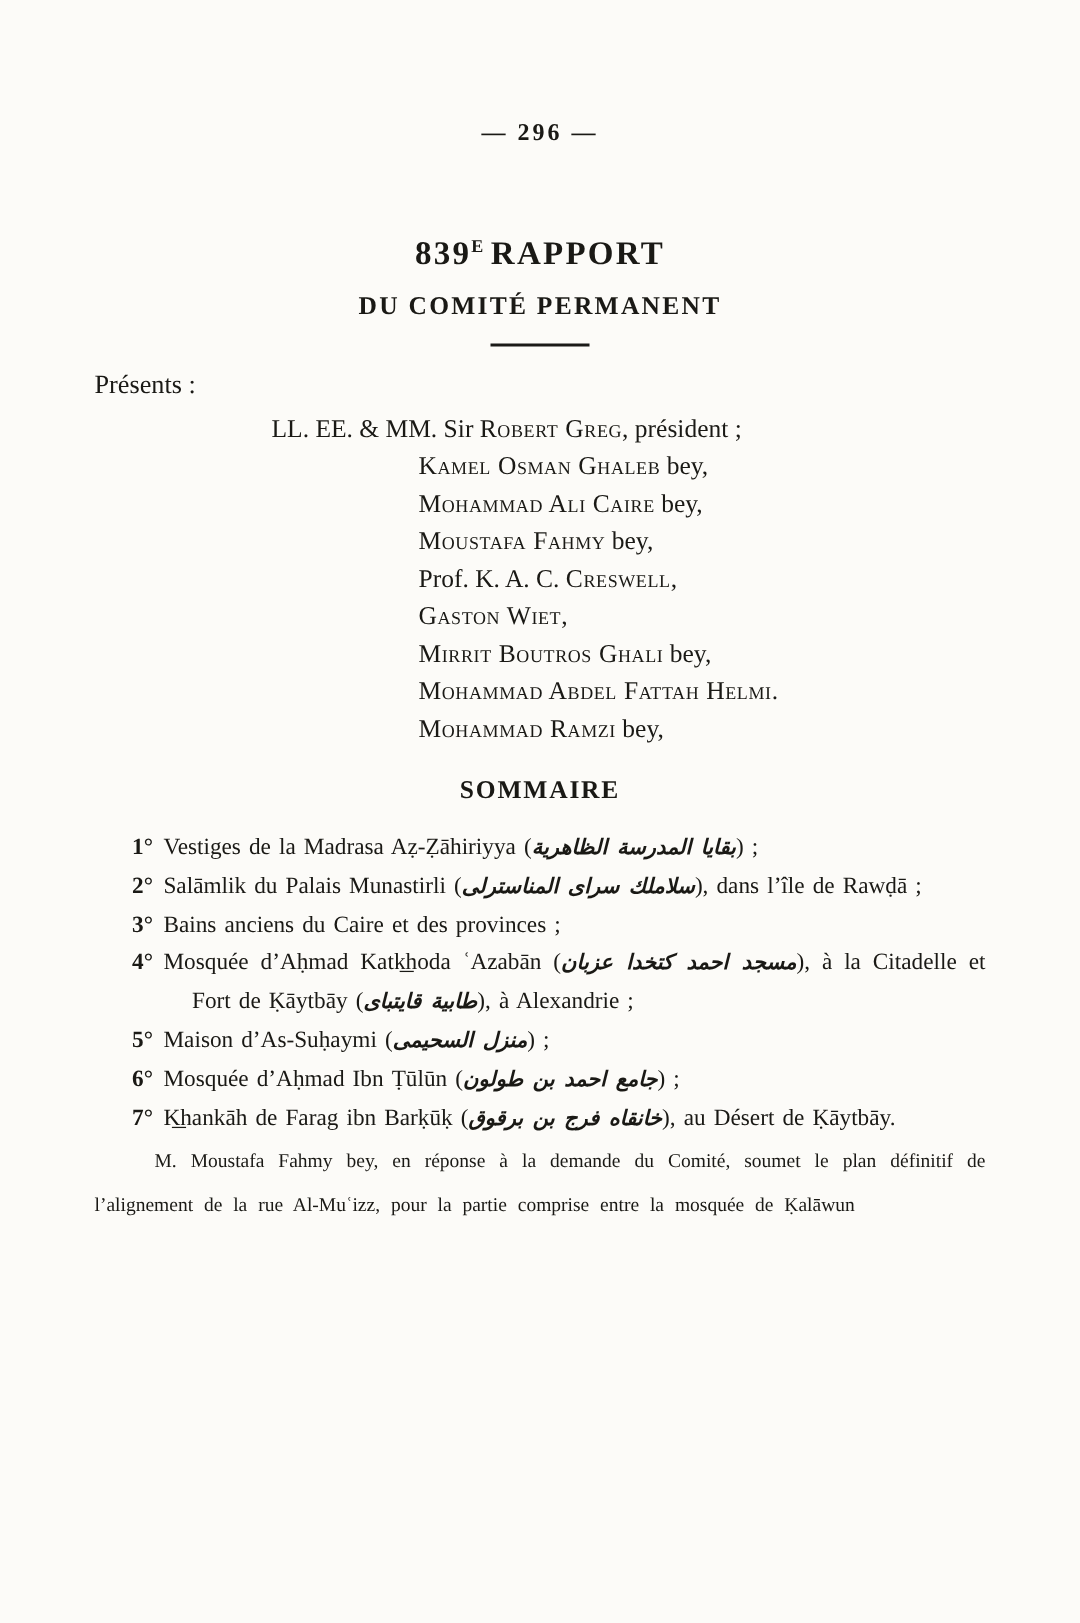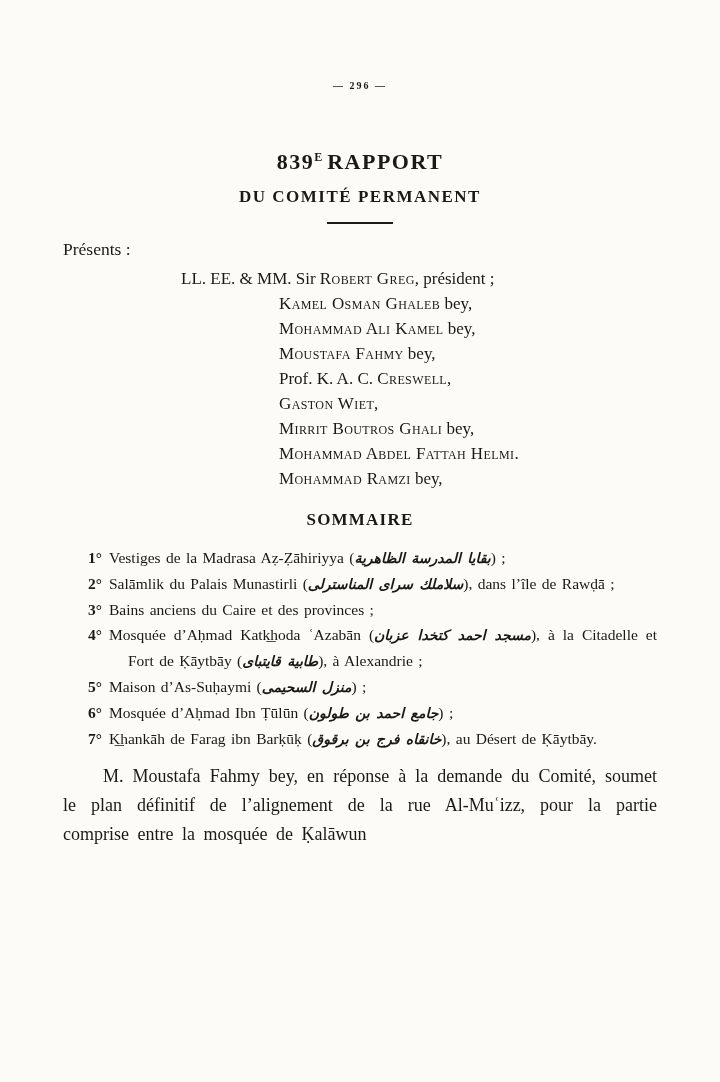--- a/index.html
+++ b/index.html
@@ -15,21 +15,21 @@
     background: var(--paper, #fcfbf8);
     color: var(--ink, #1a1915);
     font-family: "Liberation Serif", serif;
     box-sizing: border-box;
     padding: 80px 63px 0 63px;
     overflow: hidden;
   }
 
   .page-number {
     text-align: center;
-    font-size: 10px;
+    font-size: 16px;
     font-weight: bold;
     letter-spacing: 2px;
   }
 
   .title-block { margin-top: 52px; text-align: center; }
   .report-title {
     font-size: 22px;
     font-weight: bold;
     letter-spacing: 1.5px;
     line-height: 28px;
@@ -109,22 +109,22 @@
     margin-top: 10px;
     text-align: center;
     font-size: 15px;
     font-weight: bold;
     letter-spacing: 0.8px;
     line-height: 20px;
   }
   .sh-num { margin-right: 7px; }
 
   .body-paragraph {
-    margin: 10px 0 0 0;
-    font-size: 18px;
+    margin: 0 0 0 0;
+    font-size: 13px;
     line-height: 29px;
     text-align: justify;
     text-indent: 40px;
     word-spacing: 4px;
   }
 </style>
 </head>
 <body>
 
 <div class="page">
@@ -137,21 +137,21 @@
     <div class="title-rule"></div>
   </div>
 
 
   <div class="presents">Présents :</div>
 
   <div class="attendees">
 
   <div class="attendee-row"><span>LL. EE. &amp; MM. Sir </span><span class="sc">Robert Greg</span><span>, président ;</span></div>
       <div class="attendee-row"><span class="sc">Kamel Osman Ghaleb</span><span> bey,</span></div>
-      <div class="attendee-row"><span class="sc">Mohammad Ali Kamel</span><span> bey,</span></div>
+      <div class="attendee-row"><span class="sc">Mohammad Ali Caire</span><span> bey,</span></div>
       <div class="attendee-row"><span class="sc">Moustafa Fahmy</span><span> bey,</span></div>
       <div class="attendee-row"><span>Prof. K. A. C. </span><span class="sc">Creswell</span><span>,</span></div>
       <div class="attendee-row"><span class="sc">Gaston Wiet</span><span>,</span></div>
       <div class="attendee-row"><span class="sc">Mirrit Boutros Ghali</span><span> bey,</span></div>
       <div class="attendee-row"><span class="sc">Mohammad Abdel Fattah Helmi</span><span>.</span></div>
       <div class="attendee-row"><span class="sc">Mohammad Ramzi</span><span> bey,</span></div>
     </div>
 
   <div class="sommaire-title">SOMMAIRE</div>
 

